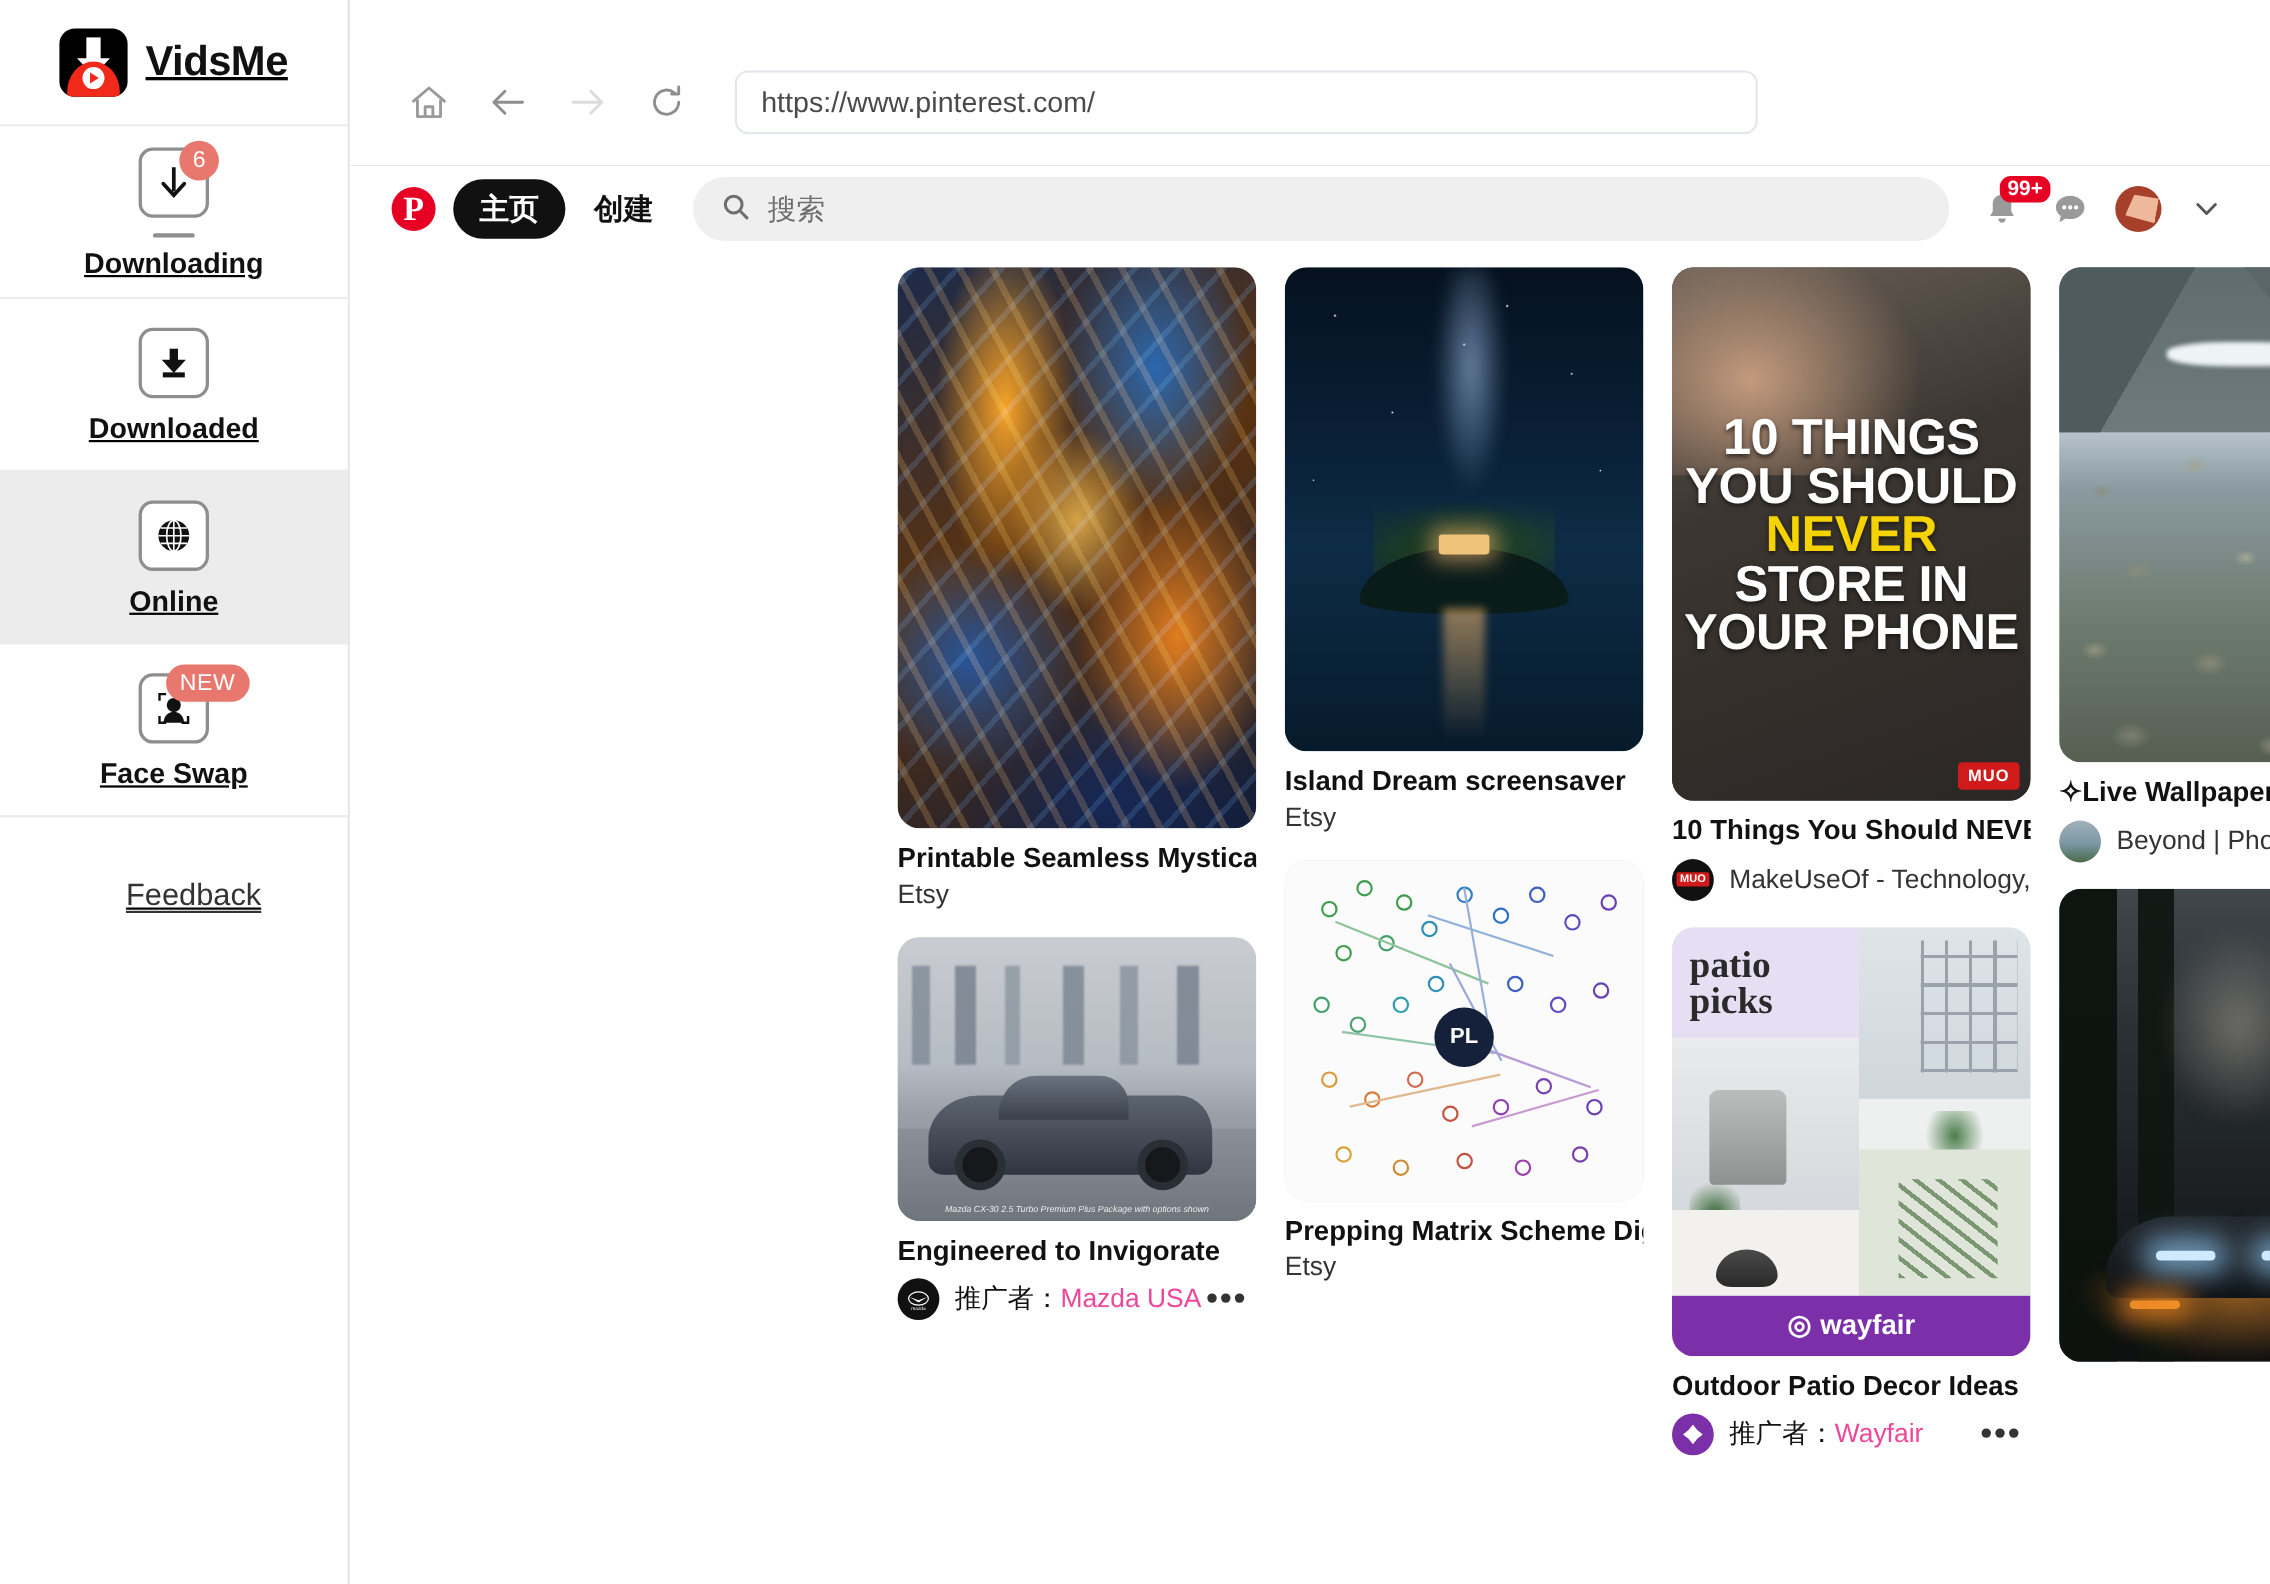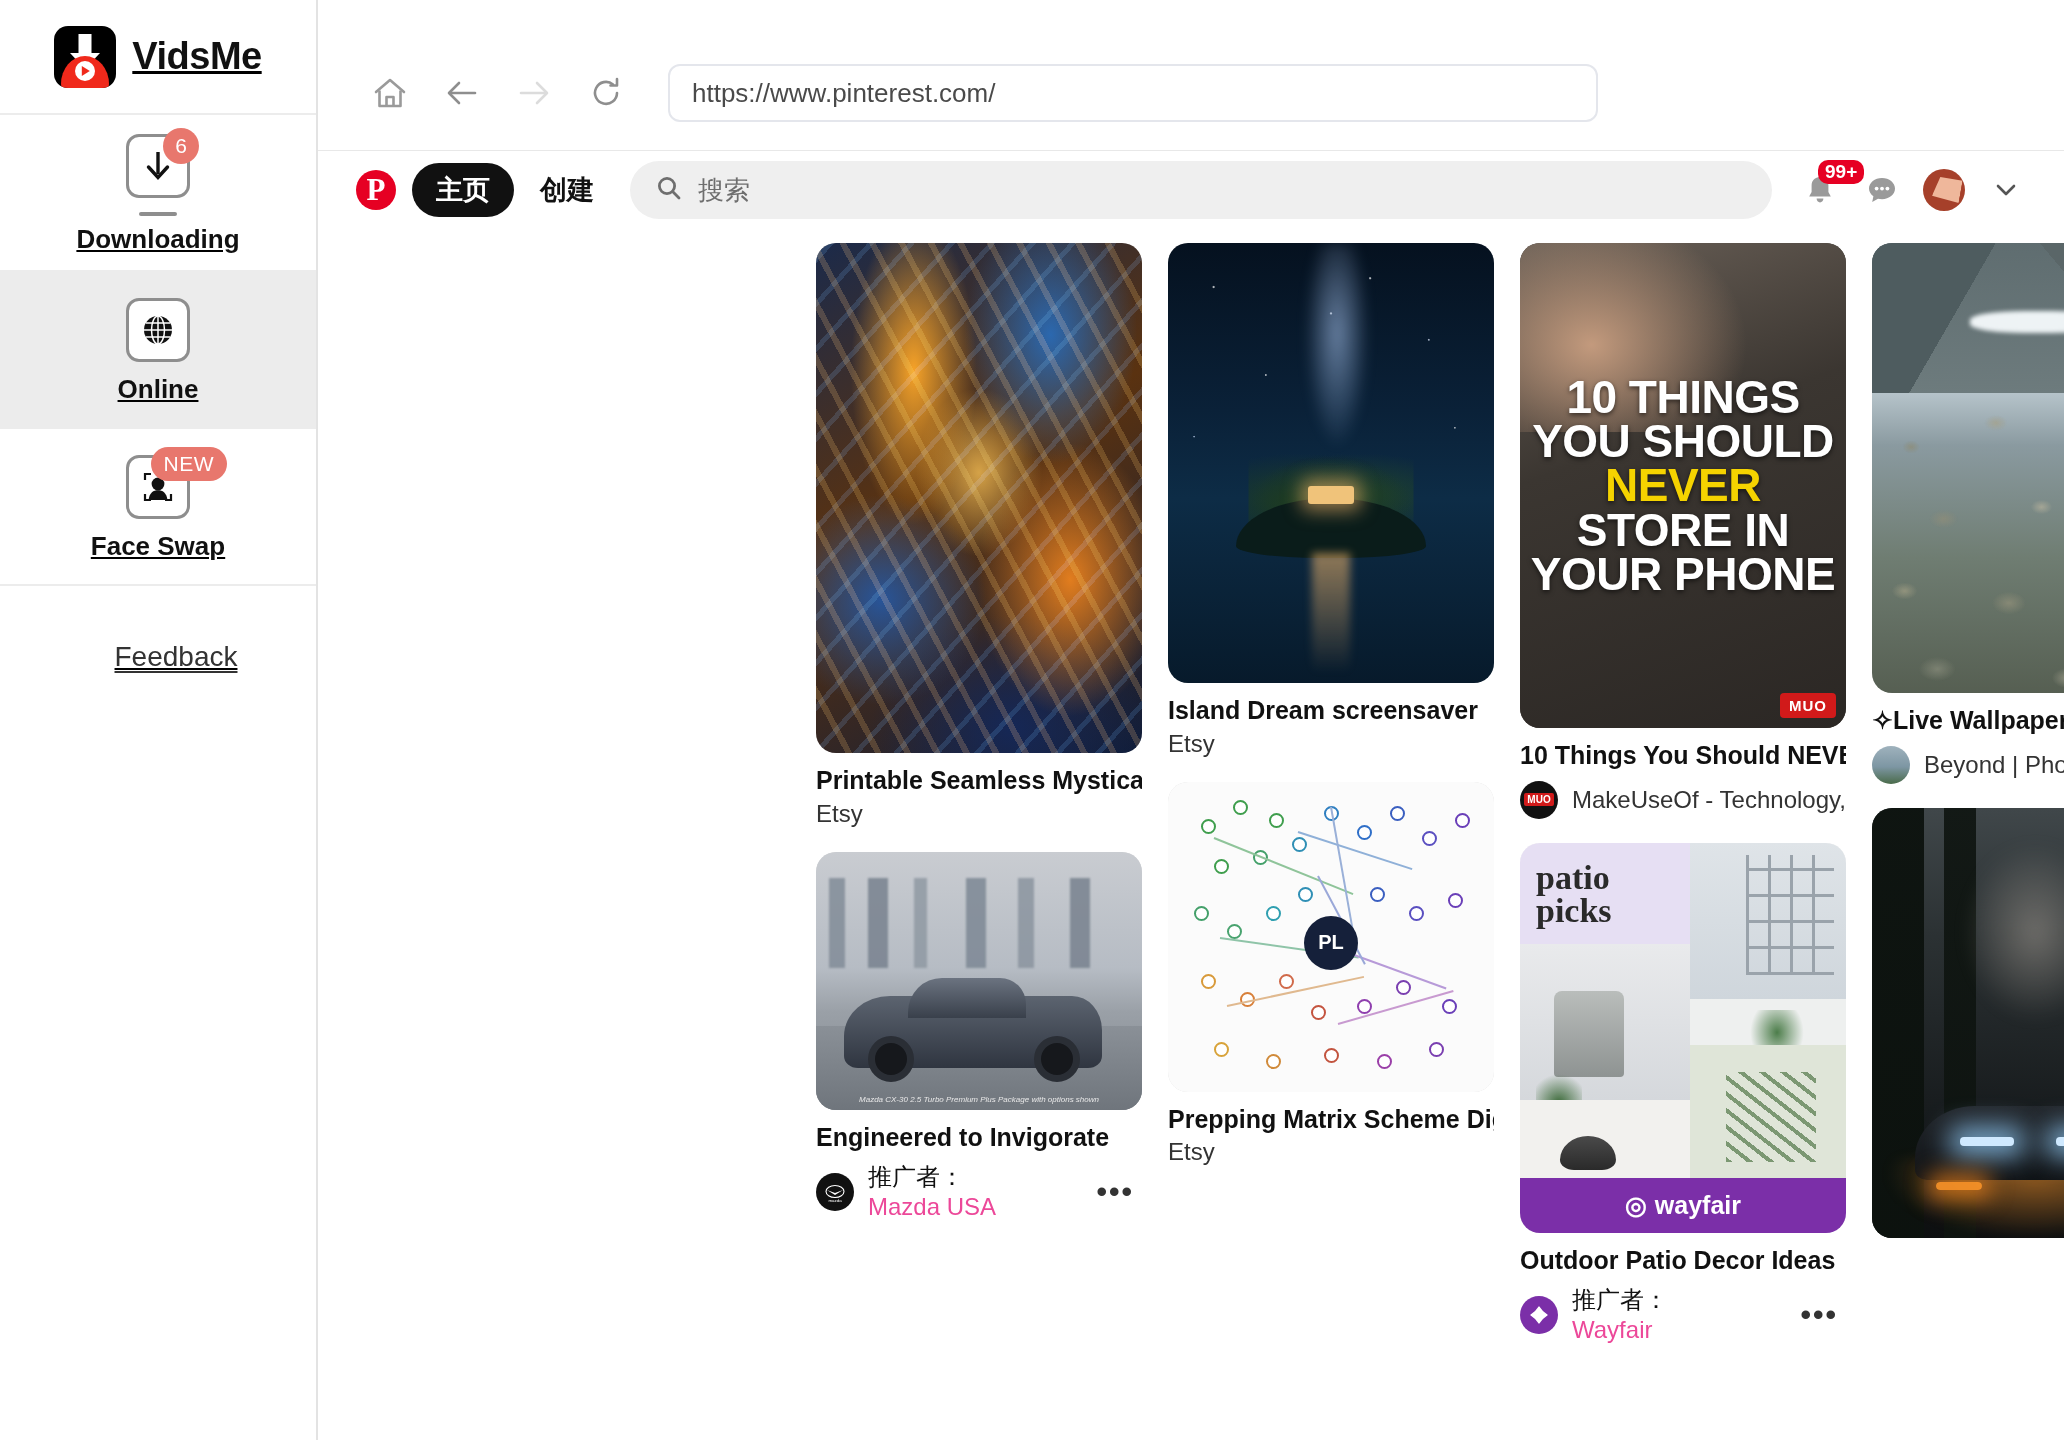--- a/index.html
+++ b/index.html
@@ -211,21 +211,21 @@
   }
   .pin-title {
     font-size: 25px; font-weight: bold; color: #111;
     margin-top: 12px; line-height: 1.22;
     white-space: nowrap; overflow: hidden;
   }
   .pin-sub { font-size: 24px; color: #333; margin-top: 4px; }
   .pin-attr { display: flex; align-items: center; gap: 14px; margin-top: 10px; position: relative; }
   .pin-avatar { width: 38px; height: 38px; border-radius: 50%; flex: 0 0 38px; overflow: hidden; position: relative; }
   .pin-attr-text { font-size: 24px; color: #333; white-space: nowrap; overflow: hidden; }
-  .promoted { display: flex; flex-direction: column; line-height: 1.25; }
+  .promoted { display: flex; flex-direction: row; line-height: 1.25; }
   .promoted .p1 { font-size: 24px; color: #111; }
   .promoted .p2 { font-size: 24px; color: #ec4899; }
   .dots-more {
     position: absolute; right: 8px; top: 50%; transform: translateY(-50%);
     font-size: 30px; color: #333; letter-spacing: 2px; cursor: pointer;
     font-weight: bold;
   }
 
   
   .art-silk {
@@ -525,20 +525,32 @@
             <path d="M16 3 L16 25" stroke="#111" stroke-width="3.4" fill="none"></path>
             <path d="M6.5 18 L16 28.5 L25.5 18" stroke="#111" stroke-width="3.4" fill="none" stroke-linecap="round"></path>
           </svg>
         </div>
         <div class="badge-count">6</div>
       </div>
       <div class="icon-underline"></div>
       <div class="nav-label">Downloading</div>
     </div>
 
+    <div class="nav-item">
+      <div class="nav-icon-wrap">
+        <div class="nav-box">
+          <svg width="34" height="34" viewBox="0 0 34 34" aria-hidden="true">
+            <rect x="13.2" y="4" width="7.6" height="12" fill="#111"></rect>
+            <path d="M6 14 L17 26 L28 14 Z" fill="#111"></path>
+            <rect x="7" y="25.5" width="20" height="4.6" fill="#111"></rect>
+          </svg>
+        </div>
+      </div>
+      <div class="nav-label">Downloaded</div>
+    </div>
 
     <div class="nav-item active">
       <div class="nav-icon-wrap">
         <div class="nav-box">
           <svg width="36" height="36" viewBox="0 0 36 36" aria-hidden="true">
             <circle cx="18" cy="18" r="14" fill="#111"></circle>
             <g stroke="#fff" stroke-width="1.5" fill="none">
               <ellipse cx="18" cy="18" rx="6.5" ry="14"></ellipse>
               <line x1="4" y1="18" x2="32" y2="18"></line>
               <line x1="6" y1="11" x2="30" y2="11"></line>

